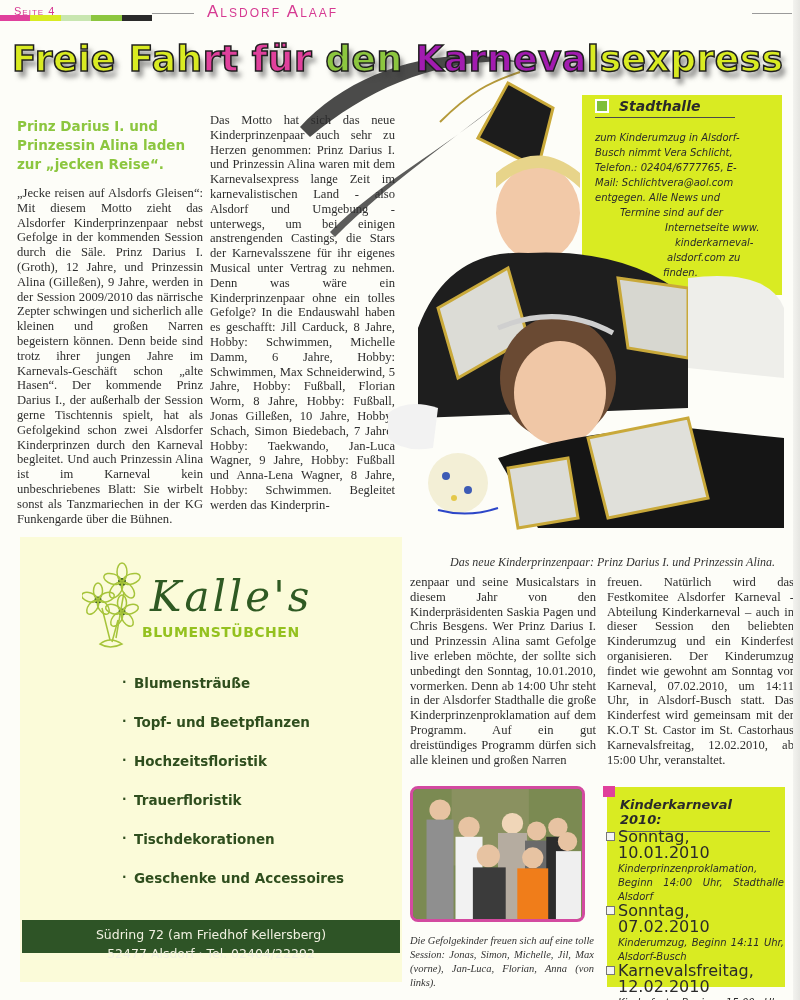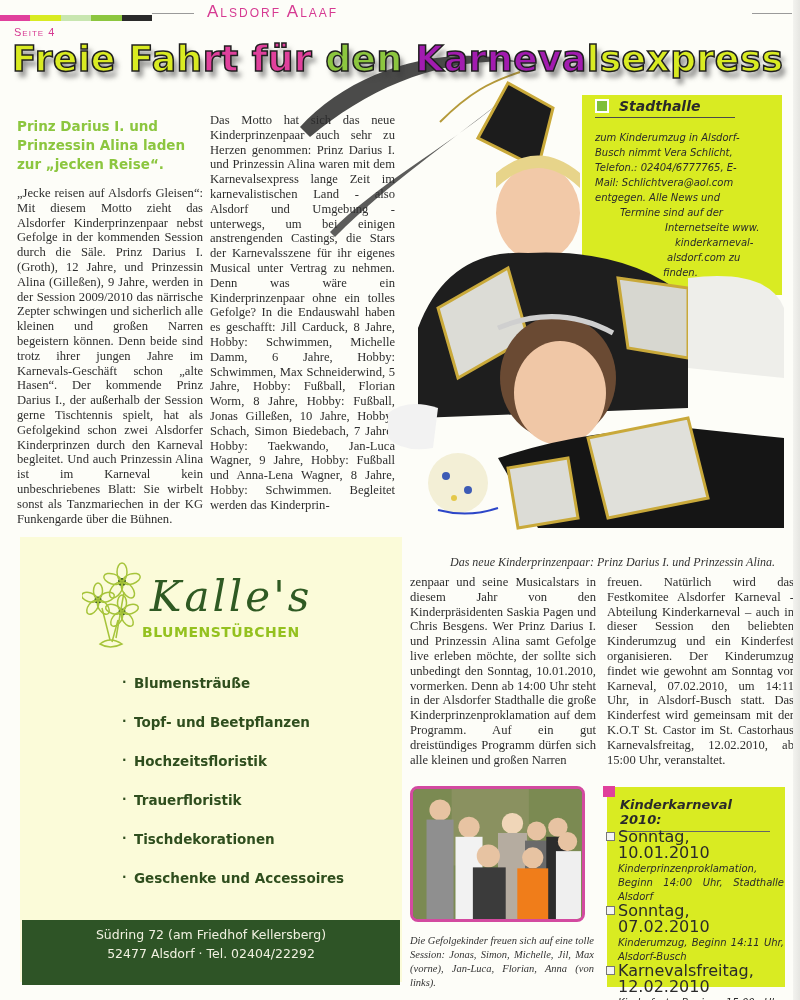--- a/index.html
+++ b/index.html
@@ -1,20 +1,20 @@
 <!DOCTYPE html>
 <html><head>
 <meta charset="utf-8">
 <style>
   * { box-sizing: border-box; margin: 0; padding: 0; }
   html, body { width: 800px; height: 1000px; overflow: hidden; background: #fdfdf8; }
   body { position: relative; font-family: "Liberation Serif", serif; color: #2a2a2a; }
 
   
-  .page-label { position: absolute; left: 14px; top: 5px; font-family: "Liberation Sans", sans-serif; font-size: 11px; color: #d63a92; letter-spacing: 1px; font-variant: small-caps; margin-top: 21px; }
+  .page-label { position: absolute; left: 14px; top: 5px; font-family: "Liberation Sans", sans-serif; font-size: 11px; color: #d63a92; letter-spacing: 1px; font-variant: small-caps; }
   .color-strip { position: absolute; left: 0; top: 15px; width: 152px; height: 6px; display: flex; }
   .color-strip span { flex: 1; height: 100%; }
   .header-line-left { position: absolute; left: 152px; top: 13px; width: 42px; height: 1px; background: #9a9a9a; }
   .mag-title { position: absolute; left: 207px; top: 2px; font-family: "Liberation Sans", sans-serif; font-size: 17px; color: #d63a92; letter-spacing: 2px; font-variant: small-caps; }
   .header-line-right2 { position: absolute; left: 752px; top: 13px; width: 40px; height: 1px; background: #9a9a9a; }
 
   
   .headline { position: absolute; left: 12px; top: 38px; font-family: "DejaVu Sans", sans-serif; font-weight: bold; font-size: 36px; letter-spacing: 0.5px; white-space: nowrap; z-index: 5;
     -webkit-text-stroke: 1.5px #1e1e1e; text-shadow: 4px 6px 5px rgba(60,60,60,0.55); }
   .headline span { display: inline; }
@@ -43,21 +43,21 @@
   .caption-main { position: absolute; left: 450px; top: 555px; font-style: italic; font-size: 12px; color: #333; }
 
   
   .ad { position: absolute; left: 20px; top: 537px; width: 382px; height: 445px; background: #fbfbd9; }
   .ad-logo { position: absolute; left: 62px; top: 23px; width: 60px; height: 90px; }
   .ad-brand { position: absolute; left: 130px; top: 35px; font-family: "DejaVu Serif", serif; font-style: italic; font-size: 42px; color: #2f5a23; letter-spacing: 3px; }
   .ad-sub { position: absolute; left: 122px; top: 87px; font-family: "DejaVu Sans", sans-serif; font-weight: bold; font-size: 14px; color: #94c11f; letter-spacing: 0.5px; }
   .ad-list { position: absolute; left: 102px; top: 138px; list-style: none; }
   .ad-list li { font-family: "DejaVu Sans", sans-serif; font-weight: bold; font-size: 13.5px; color: #2f4e1e; height: 39px; display: flex; align-items: flex-start; }
   .ad-list li .dot { width: 12px; color: #2f4e1e; font-size: 12px; }
-  .ad-footer { position: absolute; left: 2px; top: 383px; width: 378px; height: 65px; background: #2e5426; color: #f0f0e0; text-align: center; font-family: "DejaVu Sans", sans-serif; font-size: 12.5px; line-height: 19px; padding-top: 5px; }
+  .ad-footer { position: absolute; left: 2px; top: 383px; width: 378px; height: 33px; background: #2e5426; color: #f0f0e0; text-align: center; font-family: "DejaVu Sans", sans-serif; font-size: 12.5px; line-height: 19px; padding-top: 5px; }
 
   
   .group-photo { position: absolute; left: 410px; top: 786px; width: 175px; height: 136px; border: 3px solid #d34aa0; border-radius: 8px; overflow: hidden; background: #6a7c4a; }
   .caption-group { position: absolute; left: 410px; top: 934px; width: 184px; font-style: italic; font-size: 10.5px; line-height: 14px; text-align: justify; color: #333; }
 
   
   .kk-box { position: absolute; left: 607px; top: 787px; width: 178px; height: 200px; background: #d9eb22; }
   .kk-marker { position: absolute; left: 603px; top: 786px; width: 12px; height: 11px; background: #e0409c; }
   .kk-title { position: absolute; left: 620px; top: 797px; width: 150px; font-family: "DejaVu Sans", sans-serif; font-style: italic; font-weight: bold; font-size: 13px; color: #2a2a2a; border-bottom: 1px solid #666; padding-bottom: 4px; }
   .kk-list { position: absolute; left: 606px; top: 830px; width: 178px; list-style: none; font-family: "DejaVu Sans", sans-serif; }

